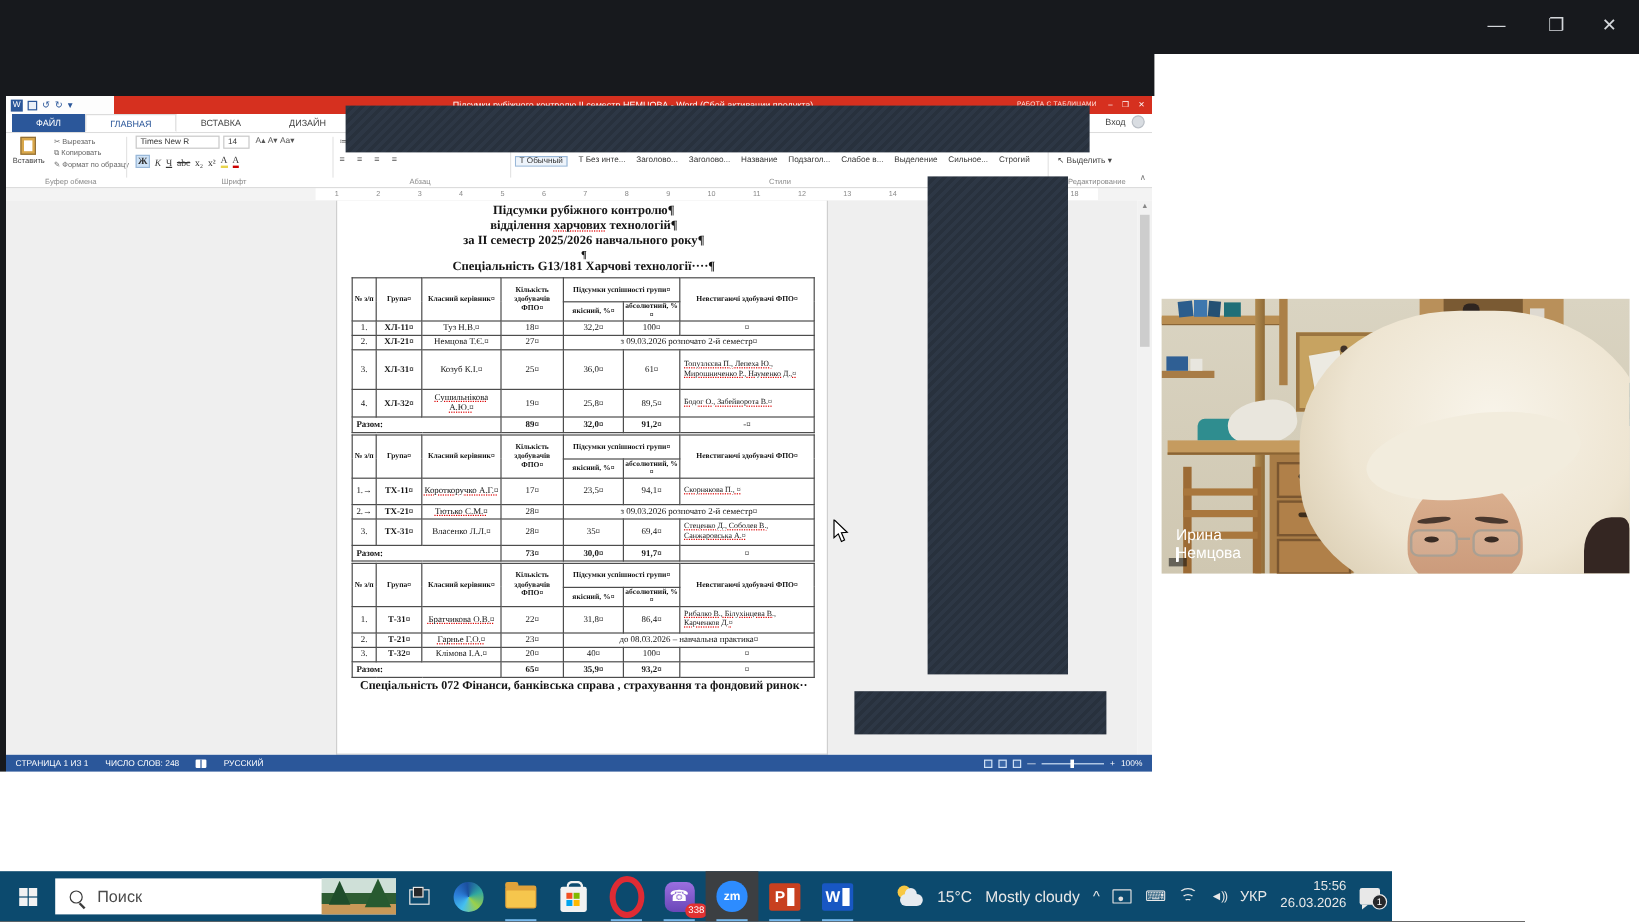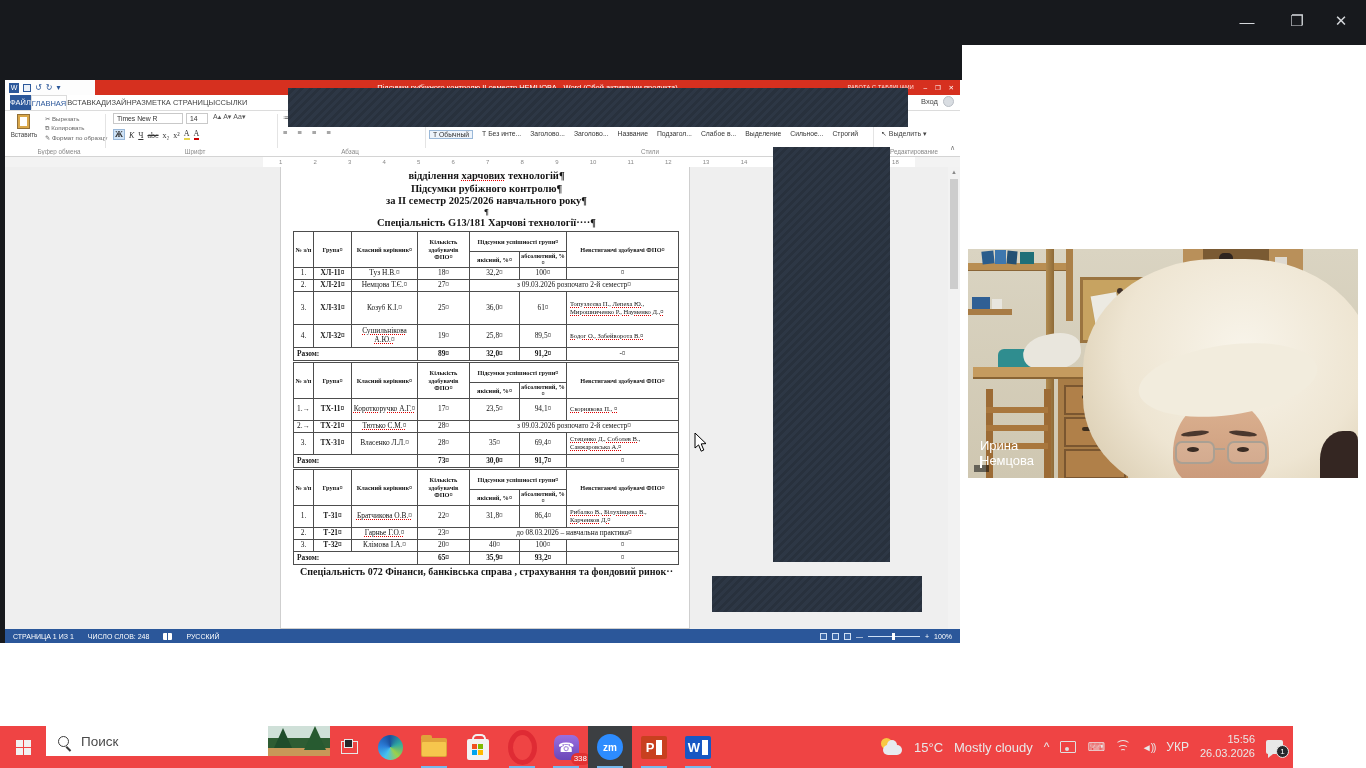--- a/index.html
+++ b/index.html
@@ -18,21 +18,21 @@
   .qat{position:absolute;left:0;top:0;width:90px;height:15px;background:#fdfdfd;display:flex;
     align-items:center;gap:4px;padding-left:4px;font-size:8px;color:#2b579a}
   .wlogo{width:10px;height:10px;background:#2b579a;color:#fff;font-size:7px;line-height:10px;text-align:center}
   .qsave{width:8px;height:8px;border:1px solid #2b579a;background:#eaf0f8}
   .titlebar{position:absolute;left:90px;top:0;width:865px;height:15px;background:#d6301f;color:#fff;
     font-size:7.5px;line-height:15px;text-align:center;white-space:nowrap;overflow:hidden}
   .ctxtab{position:absolute;right:46px;top:0;font-size:5.5px;letter-spacing:.2px;color:#ffe3de}
   .wordctl{position:absolute;right:3px;top:0;font-size:6.5px;color:#fff;letter-spacing:3px}
   .tabsrow{position:absolute;left:0;top:15px;width:955px;height:16px;background:#fff;
     border-bottom:1px solid #dcdcdc;display:flex;padding-left:5px;font-size:7.5px;color:#444}
-  .tab{padding:0 0;line-height:16px}
+  .tab{padding:0 20px;line-height:16px}
   .tab.file{background:#2b579a;color:#fff}
   .tab.active{color:#2b579a;border:1px solid #dcdcdc;border-bottom:1px solid #fff}
   .signin{position:absolute;right:22px;top:17px;font-size:7.5px;color:#444}
   .avatar{position:absolute;right:6px;top:16px;width:11px;height:11px;border-radius:50%;background:#d9dde2;
     border:1px solid #b9bec5}
   .ribbon{position:absolute;left:0;top:31px;width:955px;height:46px;background:#fff;border-bottom:1px solid #d4d4d4}
   .gsep{position:absolute;top:3px;height:34px;width:1px;background:#e4e4e4}
   .glabel{position:absolute;bottom:1px;font-size:6.3px;color:#8a8a8a;text-align:center;overflow:hidden;white-space:nowrap}
   .paste-icon{position:absolute;left:12px;top:3px;width:13px;height:15px;background:#d9a74a;border:1px solid #927038}
   .paste-icon i{position:absolute;left:2px;top:2px;width:7px;height:9px;background:#fff;display:block}
@@ -133,22 +133,22 @@
   .vlens{top:42px;width:36px;height:19px;border:2px solid #aaa093;border-radius:7px;background:rgba(255,255,255,.12)}
   .vbridge{left:40px;top:49px;width:12px;height:2px;background:#aaa093}
   .veye{top:48px;width:12px;height:5px;background:#3a2c24;border-radius:50%}
   .vfringe{left:170px;top:96px;width:180px;height:70px;border-radius:50%;background:#f2ecdd;transform:rotate(-8deg)}
   .vdark{left:352px;top:182px;width:38px;height:47px;background:#342622;border-radius:60% 20% 0 0}
   .nametag{left:6px;bottom:6px;background:rgba(15,15,15,.55);color:#fff;font-size:13px;
     padding:3px 9px 4px 6px;display:flex;align-items:flex-end;gap:6px}
   .bars{display:flex;align-items:flex-end;gap:1px;height:12px}
   .bars i{display:block;width:2px;background:#fff}
   
-  .taskbar{position:absolute;left:0;top:726px;width:1293px;height:42px;background:#ef4444;z-index:50;
-    display:flex;color:#e8e8e8}
+  .taskbar{position:absolute;left:0;top:726px;width:1160px;height:42px;background:#0c4a6e;z-index:50;
+    display:flex;align-items:center;color:#e8e8e8}
   .tb-slot{height:42px;display:flex;align-items:center;justify-content:center;position:relative}
   .start{width:46px}
   .winlogo{display:grid;grid-template-columns:7px 7px;grid-template-rows:7px 7px;gap:1px}
   .winlogo i{background:#f2f2f2}
   .searchbox{width:284px;height:30px;background:#fff;display:flex;align-items:center;position:relative}
   .mag{width:9px;height:9px;border:1.5px solid #3b3b3b;border-radius:50%;margin-left:12px;position:relative}
   .mag:after{content:"";position:absolute;left:8px;top:9px;width:6px;height:1.5px;background:#3b3b3b;
     transform:rotate(45deg);transform-origin:0 0}
   .searchtext{color:#4a4a4a;font-size:13.5px;margin-left:12px}
   .searchimg{position:absolute;right:0;top:0;width:62px;height:30px;overflow:hidden;
@@ -326,22 +326,22 @@
           <span class="rnum">15</span>
           <span class="rnum">16</span>
           <span class="rnum">17</span>
           <span class="rnum">18</span>
         </div>
     </div>
 
     <div class="docarea">
       <div class="page">
         <div class="content">
+          <div class="dh">Підсумки рубіжного контролю¶</div>
           <div class="dh"><span>відділення </span><span class="rn-inline">харчових</span><span> технологій¶</span></div>
-          <div class="dh">Підсумки рубіжного контролю¶</div>
           <div class="dh">за ІІ семестр 2025/2026 навчального року¶</div>
           <div class="dh-sm">¶</div>
           <div class="dh">Спеціальність G13/181 Харчові технології····¶</div>
           <div>
               <table class="dtbl">
                 <colgroup>
                   <col style="width: 20px;">
                   <col style="width: 38px;">
                   <col style="width: 66px;">
                   <col style="width: 52px;">

